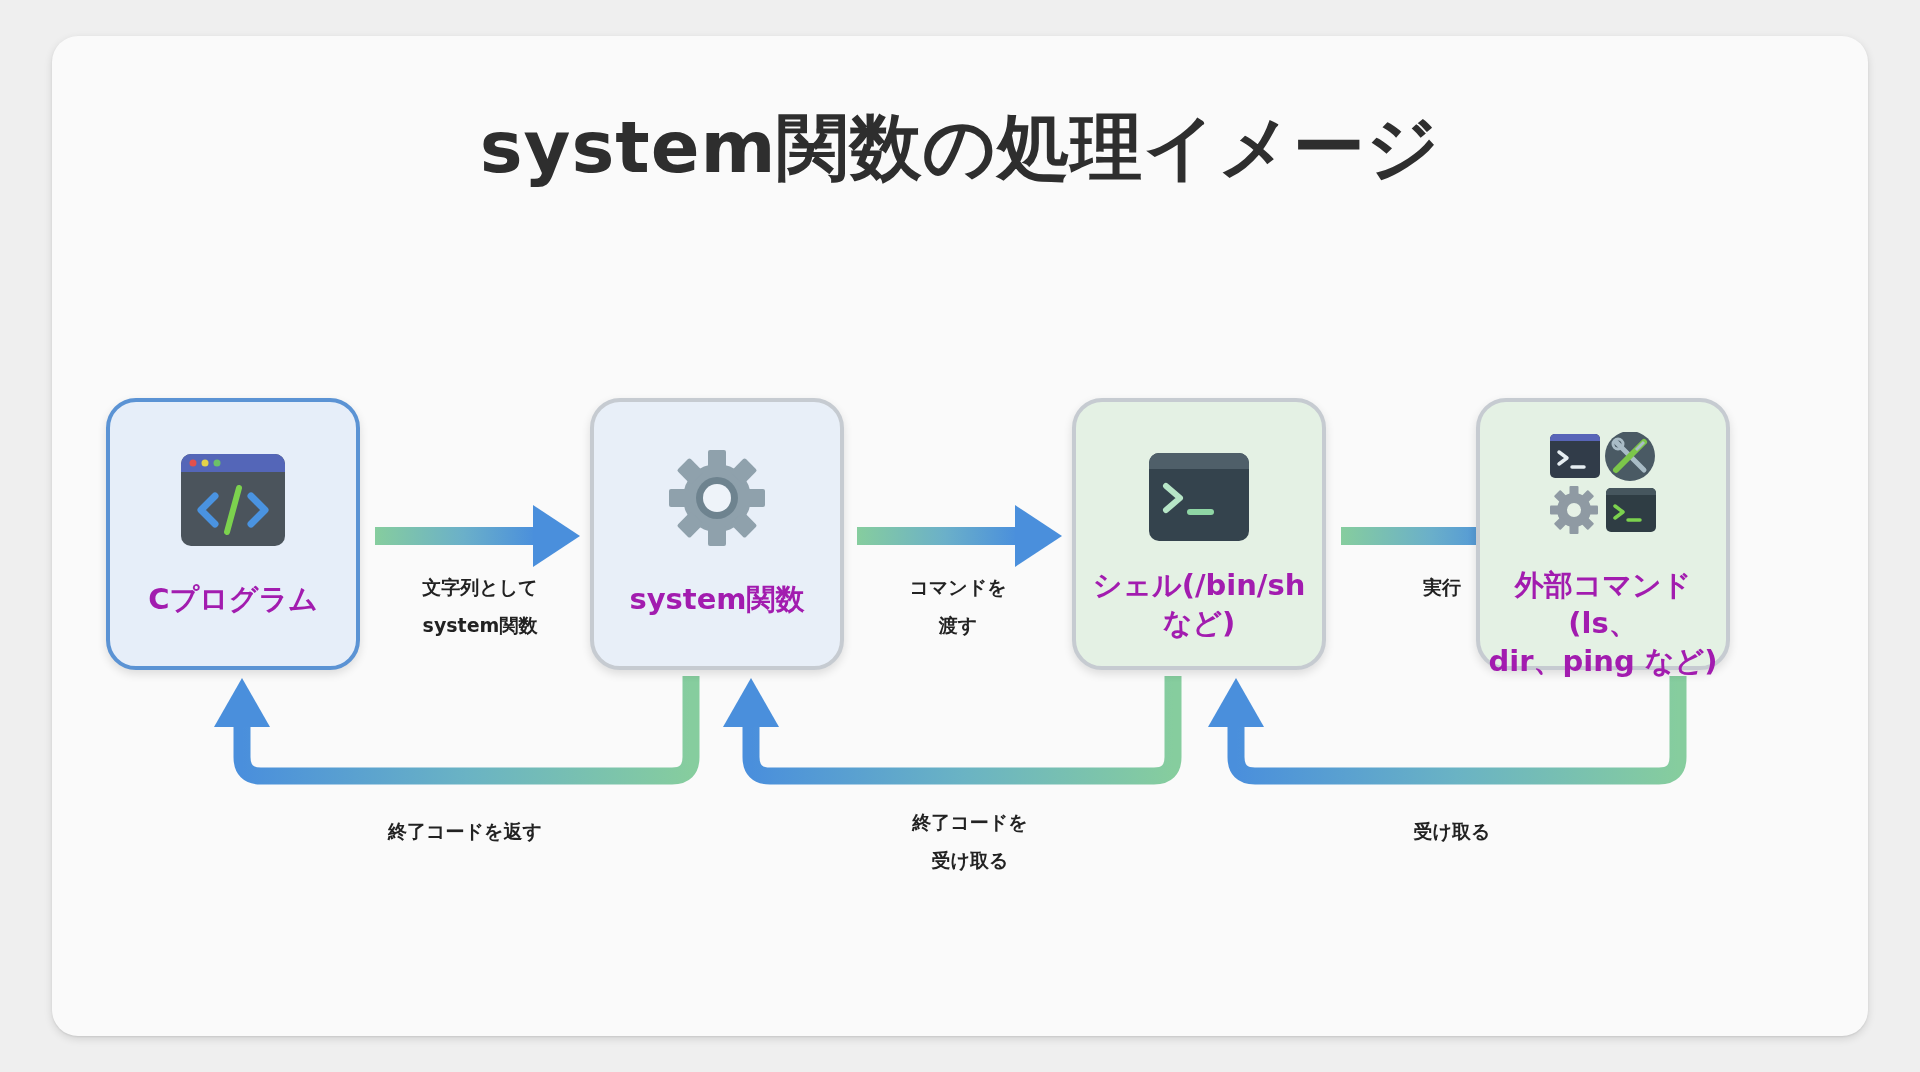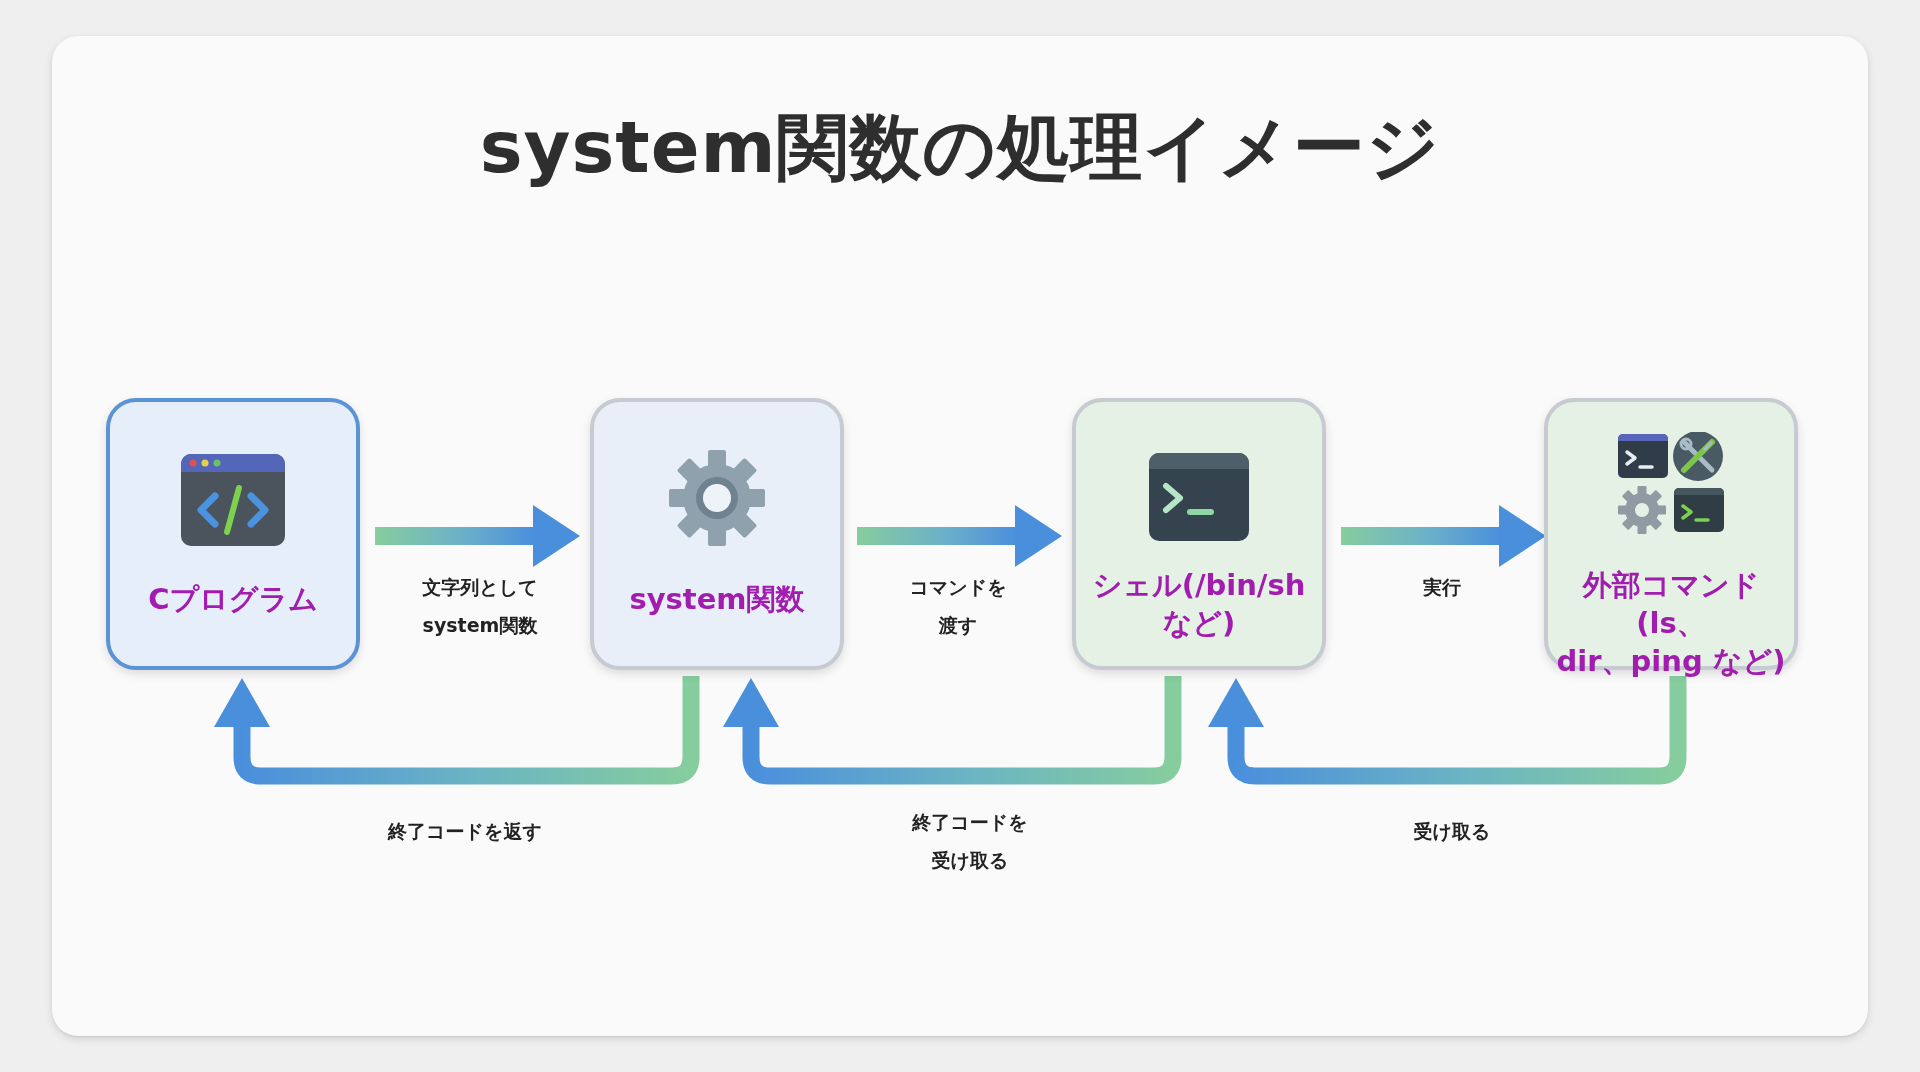--- a/index.html
+++ b/index.html
@@ -124,21 +124,21 @@
     <path d="M1 11 a10 10 0 0 1 10 -10 h80 a10 10 0 0 1 10 10 v6 h-100 z" fill="#4f5f69"></path>
     <polyline points="18,34 32,46 18,58" fill="none" stroke="#b7e6c7" stroke-width="6" stroke-linecap="round" stroke-linejoin="round"></polyline>
     <line x1="42" y1="60" x2="63" y2="60" stroke="#8fd6a5" stroke-width="6" stroke-linecap="round"></line>
   </svg>
   <div class="label" style="top:164px;">
     <div>シェル(/bin/sh</div>
     <div>など)</div>
   </div>
 </div>
 
-<div class="box green" style="left:1544px;">
+<div class="box green" style="left:1476px;">
   <svg class="icon" style="top:30px;" width="110" height="102" viewBox="0 0 110 102">
     <g>
       <rect x="2" y="2" width="50" height="44" rx="5" fill="#313c49"></rect>
       <path d="M2 7 a5 5 0 0 1 5 -5 h40 a5 5 0 0 1 5 5 v2 h-50 z" fill="#5865b8"></path>
       <polyline points="11,20 19,26 11,32" fill="none" stroke="#e6eef2" stroke-width="3.5" stroke-linecap="round" stroke-linejoin="round"></polyline>
       <line x1="24" y1="35" x2="36" y2="35" stroke="#e6eef2" stroke-width="3.5" stroke-linecap="round"></line>
     </g>
     <g>
       <circle cx="82" cy="24" r="25" fill="#4a5a64"></circle>
       <line x1="68" y1="10" x2="96" y2="38" stroke="#a9bcc6" stroke-width="5" stroke-linecap="round"></line>

